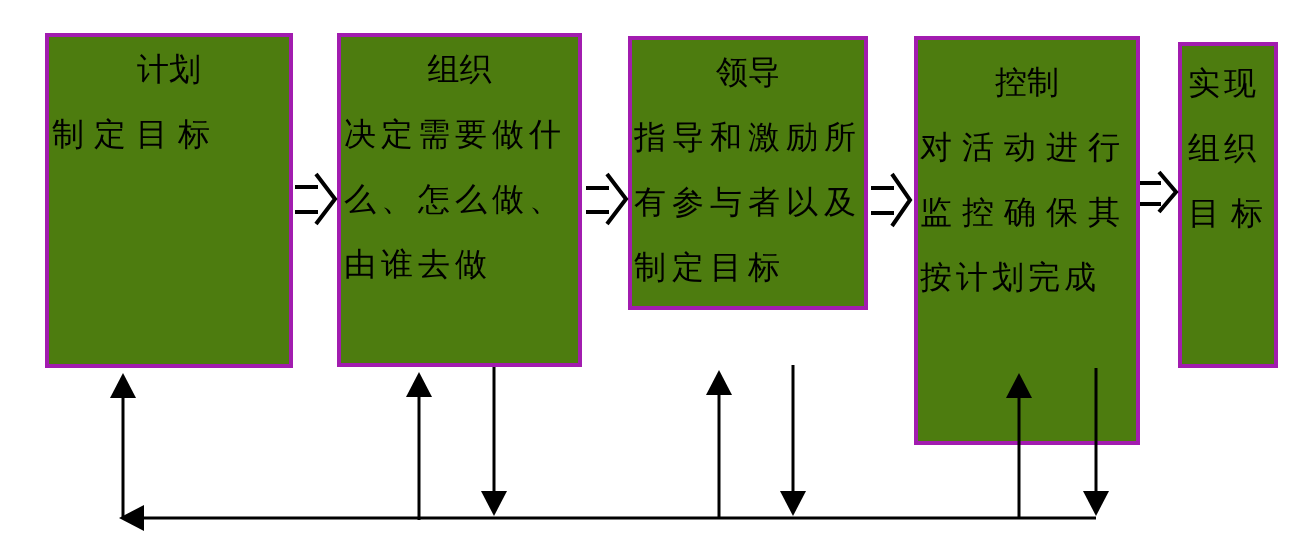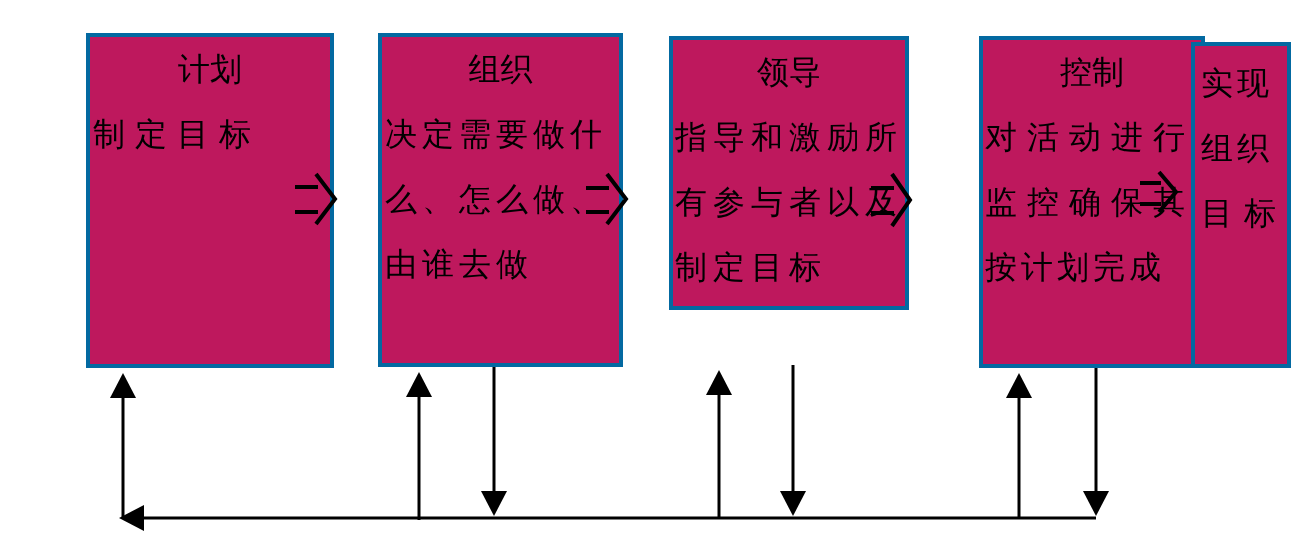--- a/index.html
+++ b/index.html
@@ -3,31 +3,31 @@
 <meta charset="utf-8">
 <style>
   html,body{margin:0;padding:0;background:#ffffff;}
   .canvas{
     position:relative;width:1313px;height:558px;background:#ffffff;
     font-family:"Liberation Serif","DejaVu Serif",serif;color:#000;
     overflow:hidden;
   }
   .box{
     position:absolute;box-sizing:border-box;
-    border:4px solid #0369a1;background:#be185d;
-    font-size:32px;line-height:65px;padding:0 3px;margin-left:41px;
+    border:4px solid #a21caf;background:#4d7c0f;
+    font-size:32px;line-height:65px;padding:0 3px;
   }
   .box .title{text-align:center;white-space:nowrap;}
   .box .line{text-align:left;white-space:nowrap;}
 
   .box-1{left:45px;top:33px;width:248px;height:335px;}
   .box-2{left:337px;top:33px;width:245px;height:334px;}
   .box-3{left:628px;top:36px;width:240px;height:274px;padding:0 2px;}
-  .box-4{left:938px;top:36px;width:226px;height:332px;padding:0 2px;}
-  .box-5{left:1150px;top:42px;width:100px;height:326px;padding:5px 6px 0 6px;}
+  .box-4{left:914px;top:36px;width:226px;height:409px;padding:10px 2px;}
+  .box-5{left:1178px;top:42px;width:100px;height:326px;padding:5px 6px 0 6px;}
 
   
   .box-1 .line:nth-child(2){letter-spacing:10px;}
   .box-1 .line:nth-child(3){letter-spacing:13px;}
   .box-1 .line:nth-child(4){letter-spacing:6px;}
   .box-2 .line{letter-spacing:5px;}
   .box-3 .line{letter-spacing:6px;}
   .box-4 .line{letter-spacing:10px;}
   .box-4 .line:nth-child(4){letter-spacing:4px;}
   .box-5 .line{letter-spacing:4px;}

